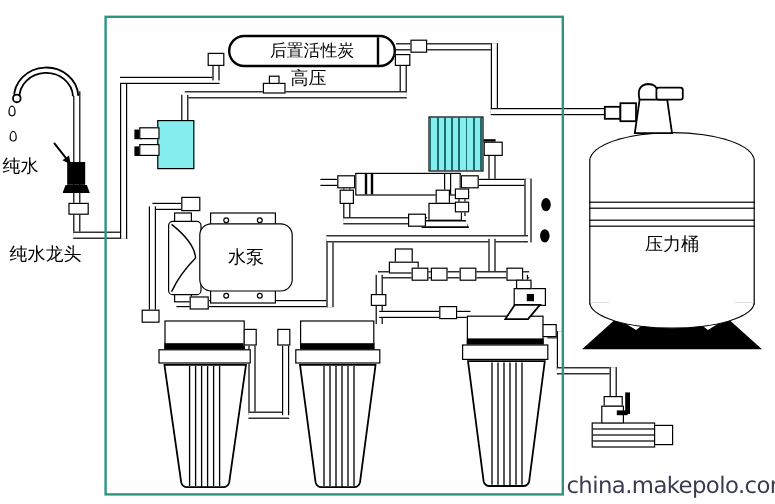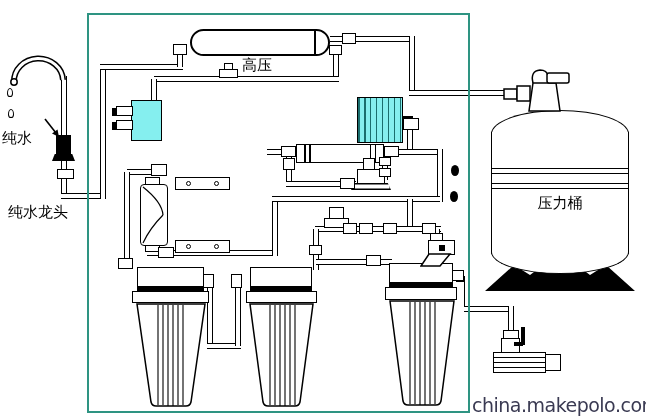--- a/index.html
+++ b/index.html
@@ -81,20 +81,21 @@
     <polygon points="17,21 15.5,13.5 10,17.5" fill="#000"></polygon>
   </svg>
   <div class="blk" style="left:56px; top:135px; width:15px; height:19px;"></div>
   <div class="blk" style="left:52px; top:154px; width:23px; height:7px; clip-path:polygon(12% 0,88% 0,100% 100%,0 100%);"></div>
   <div class="fitting" style="left:57px; top:169px; width:17px; height:10px;"></div>
   <div class="lbl" style="left:8px; top:203px; font-size:15px;text-align:right;">纯水龙头</div>
 
   <div class="fitting" style="left:173px; top:44px; width:14px; height:11px;"></div>
   <div class="comp center" style="left:190px; top:29px; width:140px; height:27px; border-radius:14px; border-width:2px;">
     <div class="abs" style="left:122px; top:0; width:1.5px; height:23px; background:#000;"></div>
+    <span class="lbl" style="position:static; font-size:14px;">后置活性炭</span>
   </div>
   <div class="fitting" style="left:342px; top:33px; width:14px; height:11px;"></div>
   <div class="fitting" style="left:329px; top:45px; width:13px; height:10px;"></div>
   <div class="lbl" style="left:242px; top:56px; font-size:15px;">高压</div>
 
   <div class="fitting" style="left:219px; top:69px; width:19px; height:9px;"></div>
   <div class="fitting" style="left:224px; top:63px; width:9px; height:7px;"></div>
 
   <div class="blk" style="left:112px; top:108px; width:6px; height:8px;"></div>
   <div class="blk" style="left:112px; top:122px; width:6px; height:8px;"></div>
@@ -128,20 +129,23 @@
   <div class="comp" style="left:145px; top:177px; width:15px; height:9px;"></div>
   <div class="comp" style="left:145px; top:243px; width:15px; height:9px;"></div>
   <div class="comp" style="left:140px; top:184px; width:28px; height:62px; border-radius:4px;"></div>
   <svg style="left:140px; top:184px;" width="28" height="62" viewBox="0 0 28 62">
     <path d="M3 3 Q 22 18 23 31" fill="none" stroke="#000" stroke-width="1.2"></path>
     <path d="M23 31 Q 10 44 3 59" fill="none" stroke="#000" stroke-width="1.2"></path>
   </svg>
   <div class="comp" style="left:175px; top:177px; width:55px; height:13px;"></div>
   <div class="circle" style="left:186px; top:181px;"></div>
   <div class="circle" style="left:214px; top:181px;"></div>
+  <div class="comp center" style="left:166px; top:186px; width:78px; height:57px; border-radius:10px; z-index:3;">
+    <span class="lbl" style="position:static; font-size:15px;">水泵</span>
+  </div>
   <div class="comp" style="left:175px; top:240px; width:55px; height:13px;"></div>
   <div class="circle" style="left:186px; top:244px;"></div>
   <div class="circle" style="left:214px; top:244px;"></div>
   <div class="fitting" style="left:158px; top:247px; width:16px; height:11px;"></div>
 
   <div class="fitting" style="left:343px; top:223px; width:14px; height:11px;"></div>
   <div class="fitting" style="left:359px; top:223px; width:14px; height:11px;"></div>
   <div class="fitting" style="left:383px; top:223px; width:14px; height:11px;"></div>
   <div class="fitting" style="left:422px; top:223px; width:14px; height:11px;"></div>
   <div class="comp" style="left:329px; top:207px; width:15px; height:13px;"></div>

